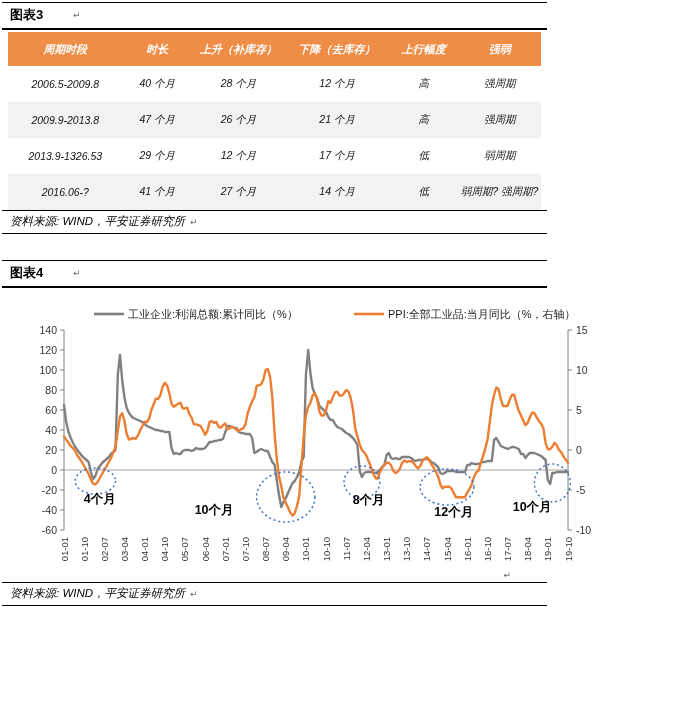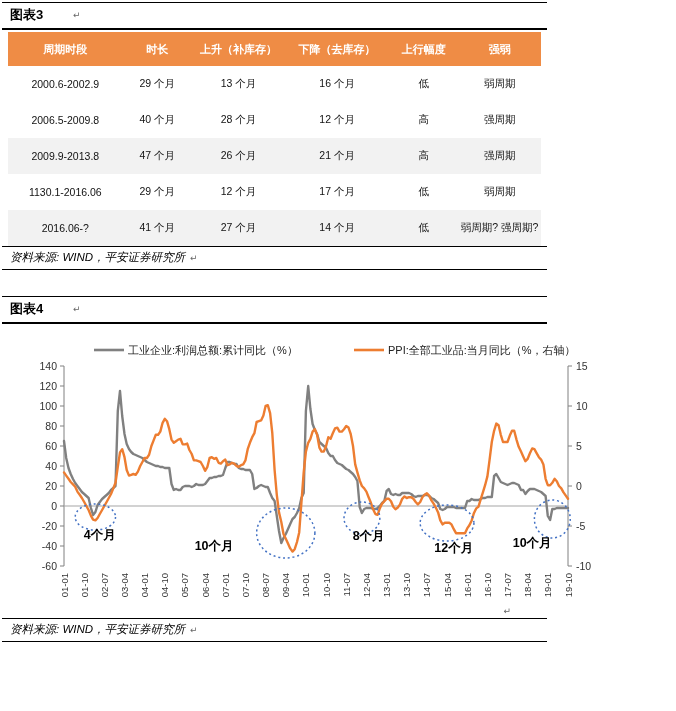--- a/index.html
+++ b/index.html
@@ -6,21 +6,21 @@
   body{width:676px;font-family:"Liberation Sans","DejaVu Sans",sans-serif;color:#000;}
   .page{width:549px;padding-top:2px;}
   
   .fig-header{border-top:1px solid #000;border-bottom:2.5px solid #000;display:flex;align-items:center;padding:3px 8px 4px 8px;margin:0 2px;}
   .fig-label{font-weight:bold;font-size:13px;width:58px;flex:0 0 auto;}
   .fig-title{font-weight:bold;font-size:13px;letter-spacing:0.2px;}
   .fig-title.underlined{text-decoration:underline;}
   .return-mark{font-size:9px;color:#666;margin-left:5px;font-weight:normal;}
   
   .tbl-wrap{margin:2px 8px 0 8px;}
-  table{border-collapse:collapse;width:100%;table-layout:fixed;}
+  table{border-collapse:collapse;width:100%;table-layout:fixed;font-style:italic;}
   th{color:#fff;font-weight:bold;font-size:11px;height:34px;text-align:center;padding:0 2px;}
   td{font-size:10.5px;height:36px;text-align:center;padding:0 2px;color:#111;}
   
   .source-band{border-top:1px solid #000;border-bottom:1.5px solid #000;margin:0 2px;padding:3px 8px 4px 8px;font-size:11.5px;font-style:italic;}
   .gap{height:26px;}
   
   .chart-area{padding:14px 0 0 24px;}
   svg text{font-family:"Liberation Sans","DejaVu Sans",sans-serif;}
   .chart-return{text-align:right;padding-right:38px;font-size:9px;color:#666;height:12px;margin-top:-6px;}
 </style>
@@ -50,45 +50,37 @@
             <th>周期时段</th>
             <th>时长</th>
             <th>上升（补库存）</th>
             <th>下降（去库存）</th>
             <th>上行幅度</th>
             <th>强弱</th>
           </tr>
         </thead>
         <tbody>
           <tr>
-            <td>2000.6-2002.9</td>
-            <td>29 个月</td>
-            <td>13 个月</td>
-            <td>16 个月</td>
-            <td>低</td>
-            <td>弱周期</td>
-          </tr>
-          <tr>
             <td>2006.5-2009.8</td>
             <td>40 个月</td>
             <td>28 个月</td>
             <td>12 个月</td>
             <td>高</td>
             <td>强周期</td>
           </tr>
           <tr class="alt" style="background-color: rgb(242, 242, 242);">
             <td>2009.9-2013.8</td>
             <td>47 个月</td>
             <td>26 个月</td>
             <td>21 个月</td>
             <td>高</td>
             <td>强周期</td>
           </tr>
           <tr>
-            <td>1130.1-2016.06</td>
+            <td>2013.9-1326.53</td>
             <td>29 个月</td>
             <td>12 个月</td>
             <td>17 个月</td>
             <td>低</td>
             <td>弱周期</td>
           </tr>
           <tr class="alt" style="background-color: rgb(242, 242, 242);">
             <td>2016.06-?</td>
             <td>41 个月</td>
             <td>27 个月</td>

